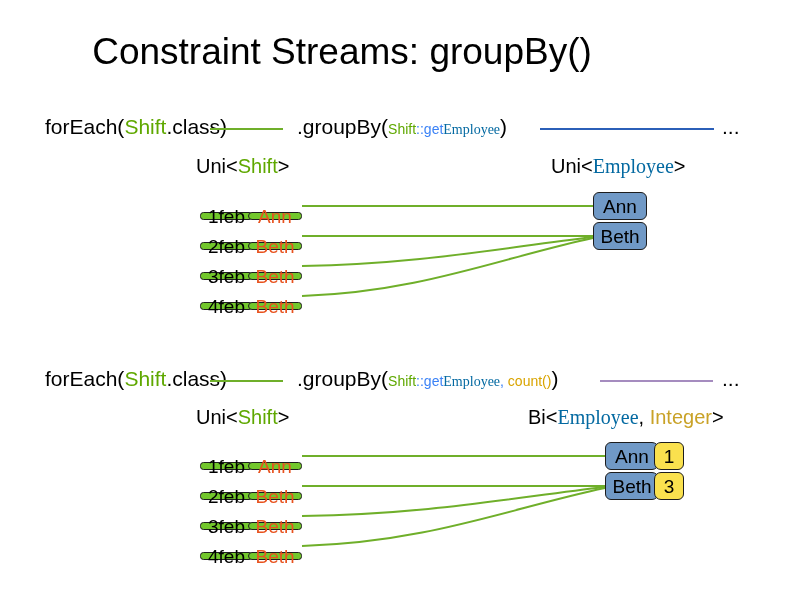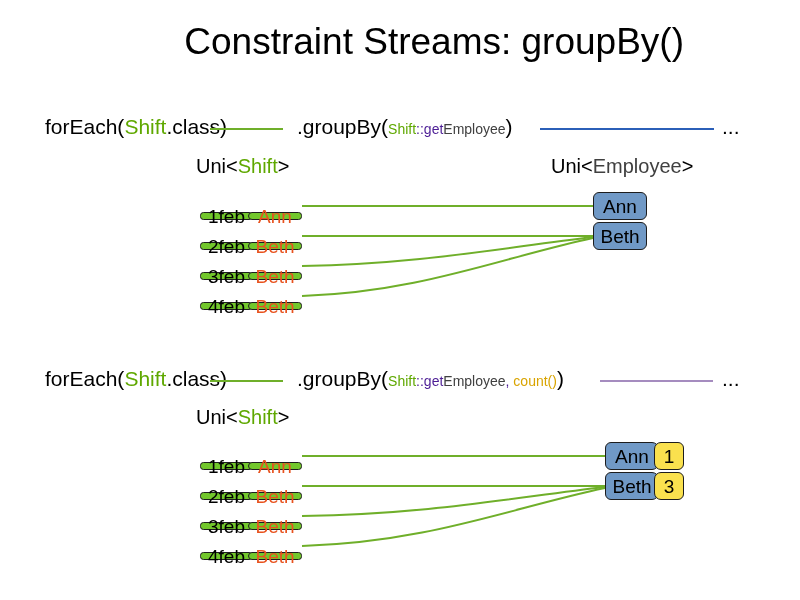--- a/index.html
+++ b/index.html
@@ -18,23 +18,23 @@
   #stage {
     position: absolute;
     left: 0; top: 0;
     width: 800px;
     height: 600px;
   }
 
   
   .title {
     position: absolute;
-    left: 0; top: 20px;
+    left: 0; top: 30px;
     width: 684px;
-    text-align: right;
+    text-align: center;
     font-size: 37px;
     line-height: 44px;
     letter-spacing: 0px;
     color: #000000;
     white-space: nowrap;
   }
   .subtitle {
     position: absolute;
     left: 0; top: 68px;
     width: 800px;
@@ -50,24 +50,24 @@
     position: absolute;
     font-size: 21px;
     line-height: 26px;
     white-space: nowrap;
     color: #000000;
   }
   .codeline .sm {
     font-size: 14px;
   }
   .tok-shift   { color: #5FA800; }
-  .tok-emp     { color: #404040; }
+  .tok-emp     { color: #0369a1; font-family: Liberation Serif, serif; }
   .tok-count   { color: #D9A400; }
   .tok-int     { color: #C9A227; }
-  .tok-black   { color: #4c1d95; }
+  .tok-black   { color: #3b82f6; }
 
   .hline {
     position: absolute;
     height: 0;
     border-top: 2px solid #6FAF2A;
   }
   .hline.purple {
     border-top: 2px solid #A58CBF;
   }
   .ellipsis {
@@ -213,20 +213,23 @@
   <div class="hline" style="left:210px; top:380px; width:73px;"></div>
   <div class="codeline" style="left:297px; top:366px;">
     <span>.groupBy(</span><span class="sm tok-shift">Shift</span><span class="sm tok-black">::get</span><span class="sm tok-emp">Employee</span><span class="sm tok-black">, </span><span class="sm tok-count">count()</span><span>)</span>
   </div>
   <div class="hline purple" style="left:600px; top:380px; width:113px;"></div>
   <div class="ellipsis" style="left:722px; top:366px;">...</div>
 
   <div class="typelabel" style="left:196px; top:405px;">
     <span>Uni&lt;</span><span class="tok-shift">Shift</span><span>&gt;</span>
   </div>
+  <div class="typelabel" style="left:528px; top:405px;">
+    <span>Bi&lt;</span><span class="tok-emp">Employee</span><span>, </span><span class="tok-int">Integer</span><span>&gt;</span>
+  </div>
 
   <div class="fact" style="left:200px; top:442px;">
     <div class="cell green left-cell" style="width:53px;">
         <span class="txt-date">1feb</span>
       </div>
     <div class="cell green right-cell" style="width:54px;">
         <span class="txt-name-green">Ann</span>
       </div>
   </div>
   <div class="fact" style="left:200px; top:472px;">

